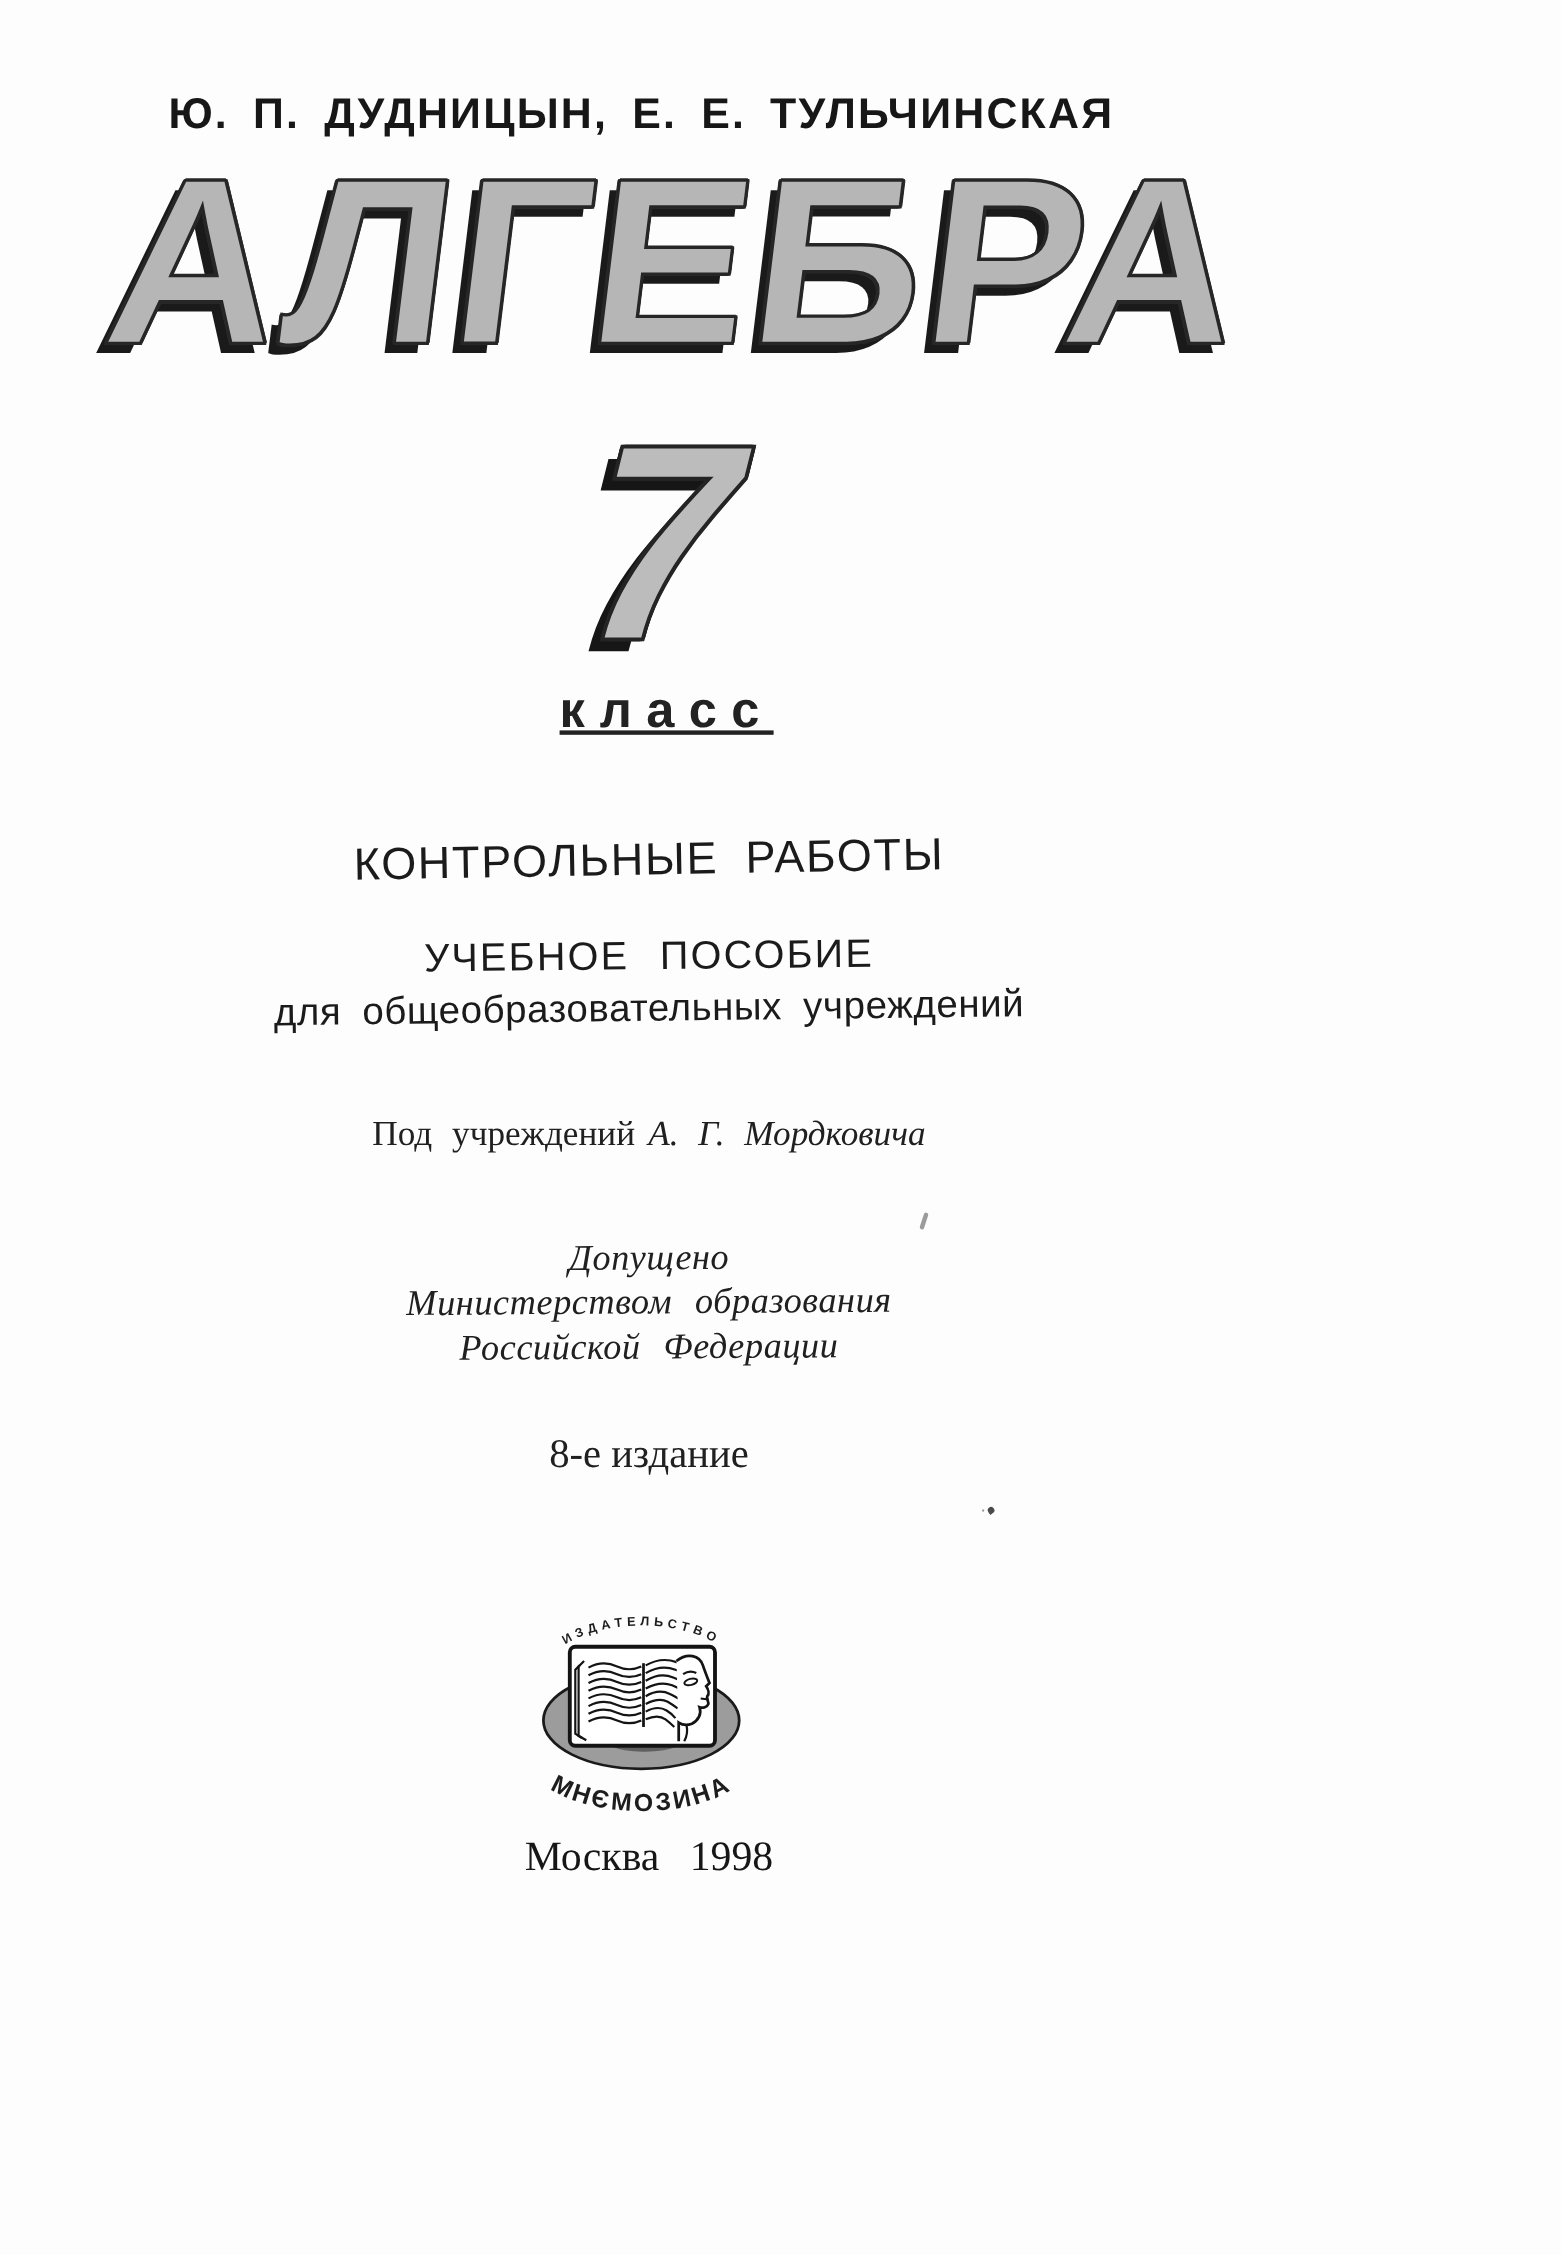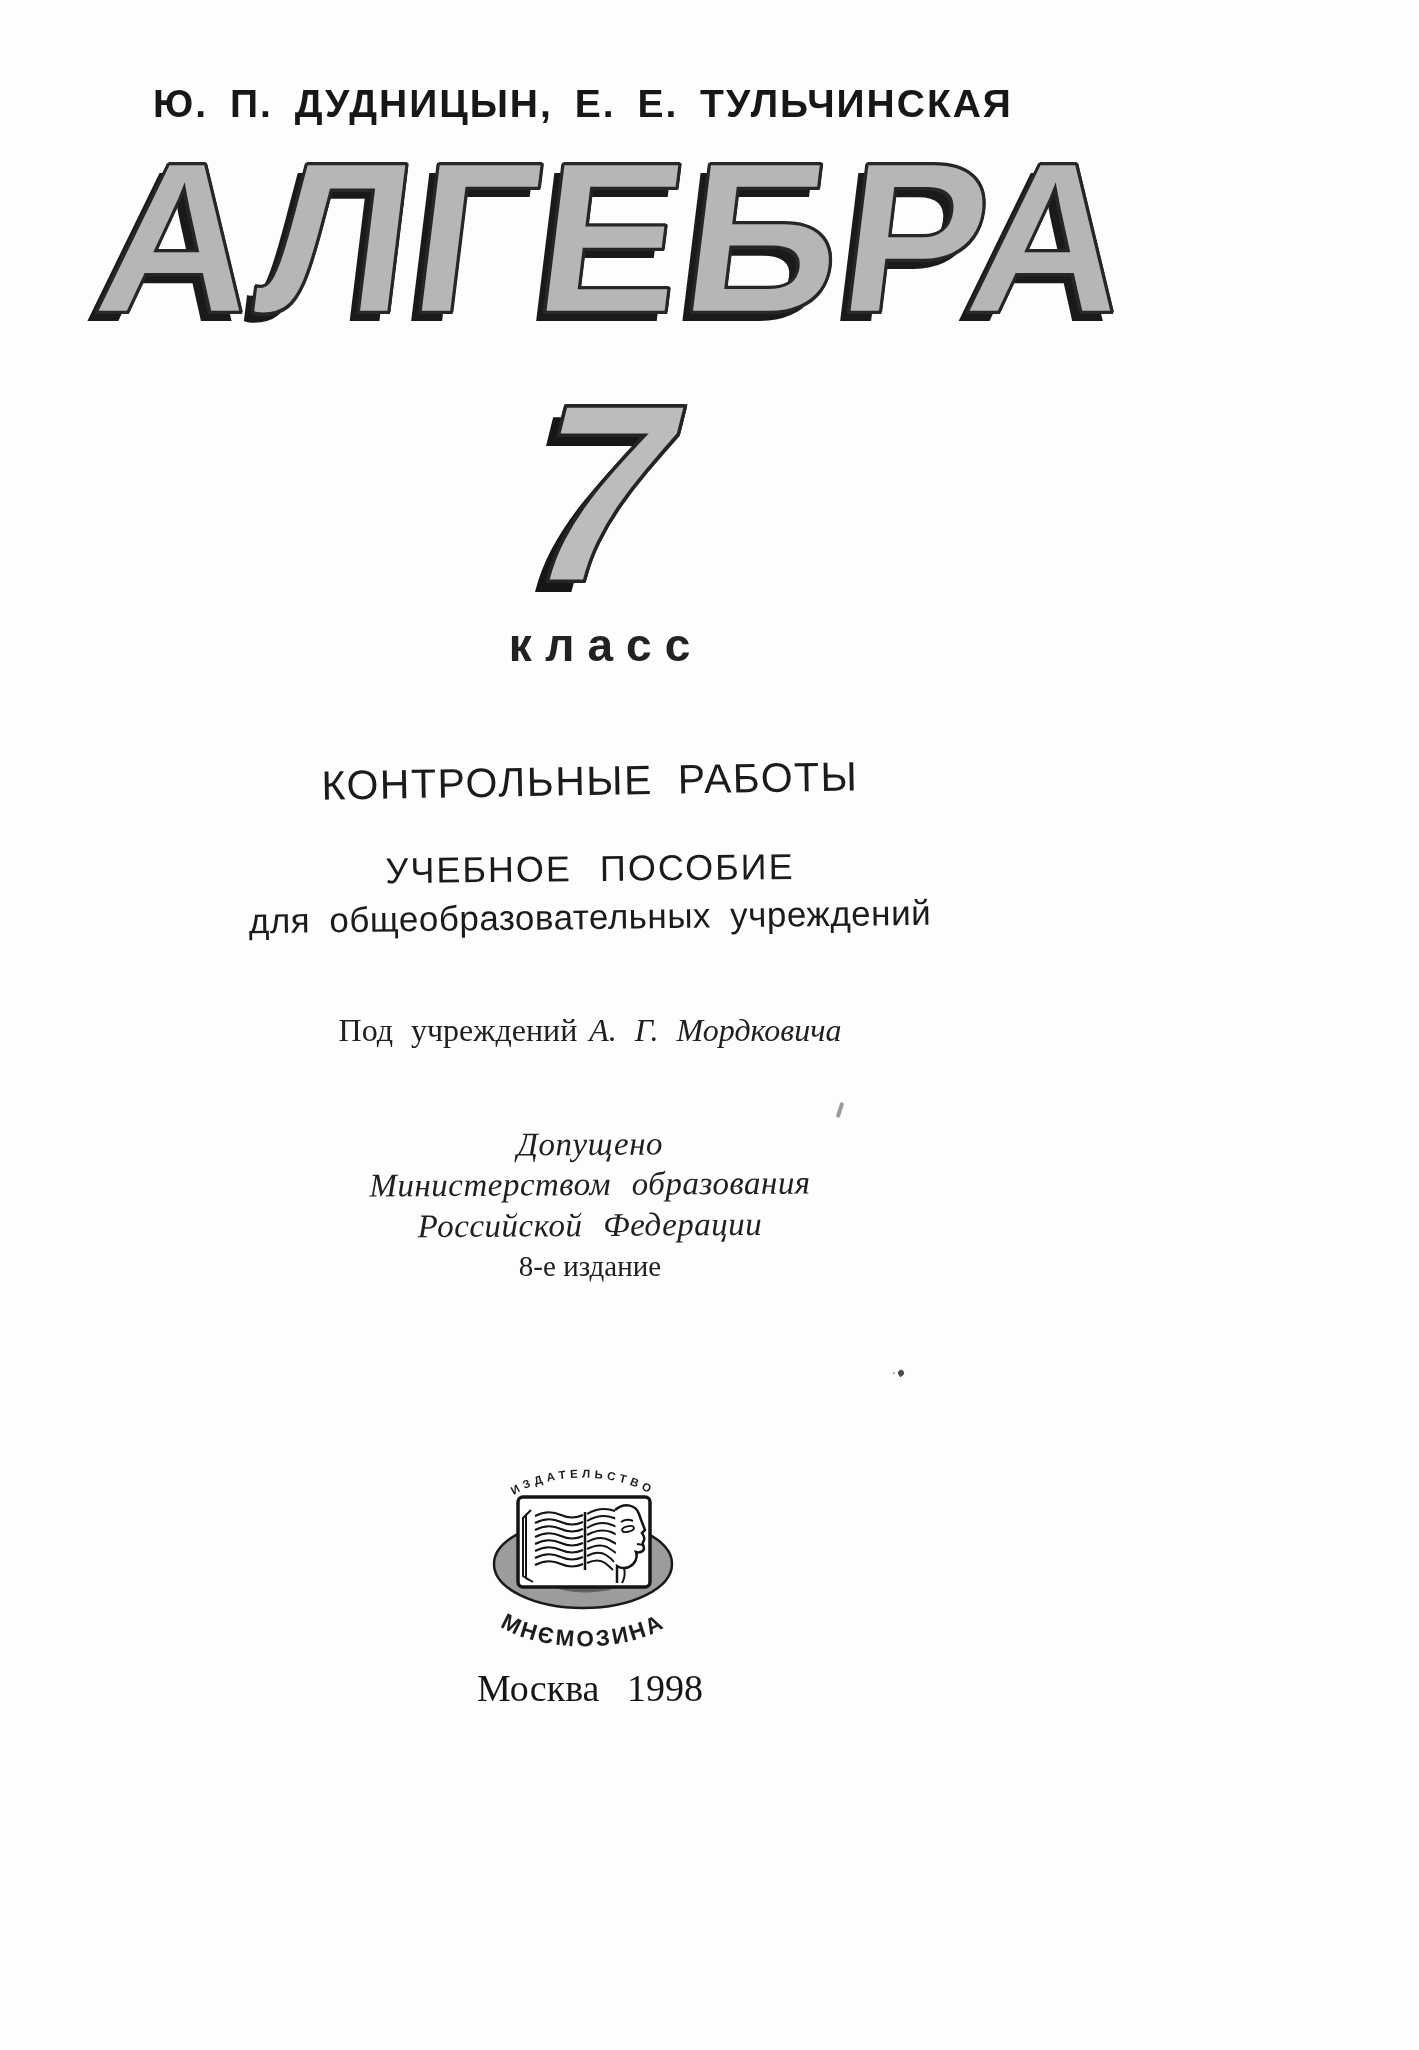--- a/index.html
+++ b/index.html
@@ -31,20 +31,21 @@
     -webkit-text-stroke:3px #242424;
     text-shadow:
       2px 0 0 #262626,-2px 0 0 #262626,0 2px 0 #262626,0 -2px 0 #262626,
       2px 2px 0 #262626,-2px 2px 0 #262626,2px -2px 0 #262626,-2px -2px 0 #262626,
       -10px 11px 0 #161616;
     transform:translateX(14px) skewX(-14deg);
   }
   .grade-label{
     top:618px;font-size:46px;font-weight:700;letter-spacing:13px;color:#222;
     transform:translateX(16px);
+    text-decoration:underline;
   }
   .series{
     top:758px;font-size:41px;font-weight:400;letter-spacing:1.5px;word-spacing:12px;
     color:#1b1b1b;transform:rotate(-1deg);
   }
   .pub-type{
     top:848px;font-size:36px;font-weight:400;letter-spacing:2px;word-spacing:16px;
     color:#1b1b1b;transform:rotate(-0.6deg);
   }
   .audience{
@@ -56,21 +57,21 @@
   }
   .editor .ed-name{font-style:italic;margin-left:12px;font-family:Liberation Serif, serif;}
   .approval-1{top:1126px;}
   .approval-2{top:1166px;}
   .approval-3{top:1207px;}
   .approval-1,.approval-2,.approval-3{
     font-family:"Liberation Serif",serif;font-style:italic;font-size:33px;
     letter-spacing:0.5px;word-spacing:12px;color:#202020;transform:rotate(-0.4deg);
   }
   .edition{
-    top:1250px;font-family:"Liberation Serif",serif;font-size:29px;color:#202020;
+    top:1301px;font-family:"Liberation Serif",serif;font-size:37px;color:#202020;
   }
   .imprint{
     top:1666px;font-family:"Liberation Serif",serif;font-size:38px;word-spacing:18px;color:#161616;
   }
   .publisher-logo{position:absolute;left:493px;top:1452px;width:180px;height:208px;}
   .publisher-logo svg{overflow:visible;display:block;}
   .arc-text{font-family:"Liberation Sans",sans-serif;font-weight:700;fill:#1d1d1d;}
   .arc-top{font-size:11.5px;letter-spacing:4.2px;}
   .arc-bottom{font-size:22.5px;letter-spacing:2.6px;}
   .speck-1{

